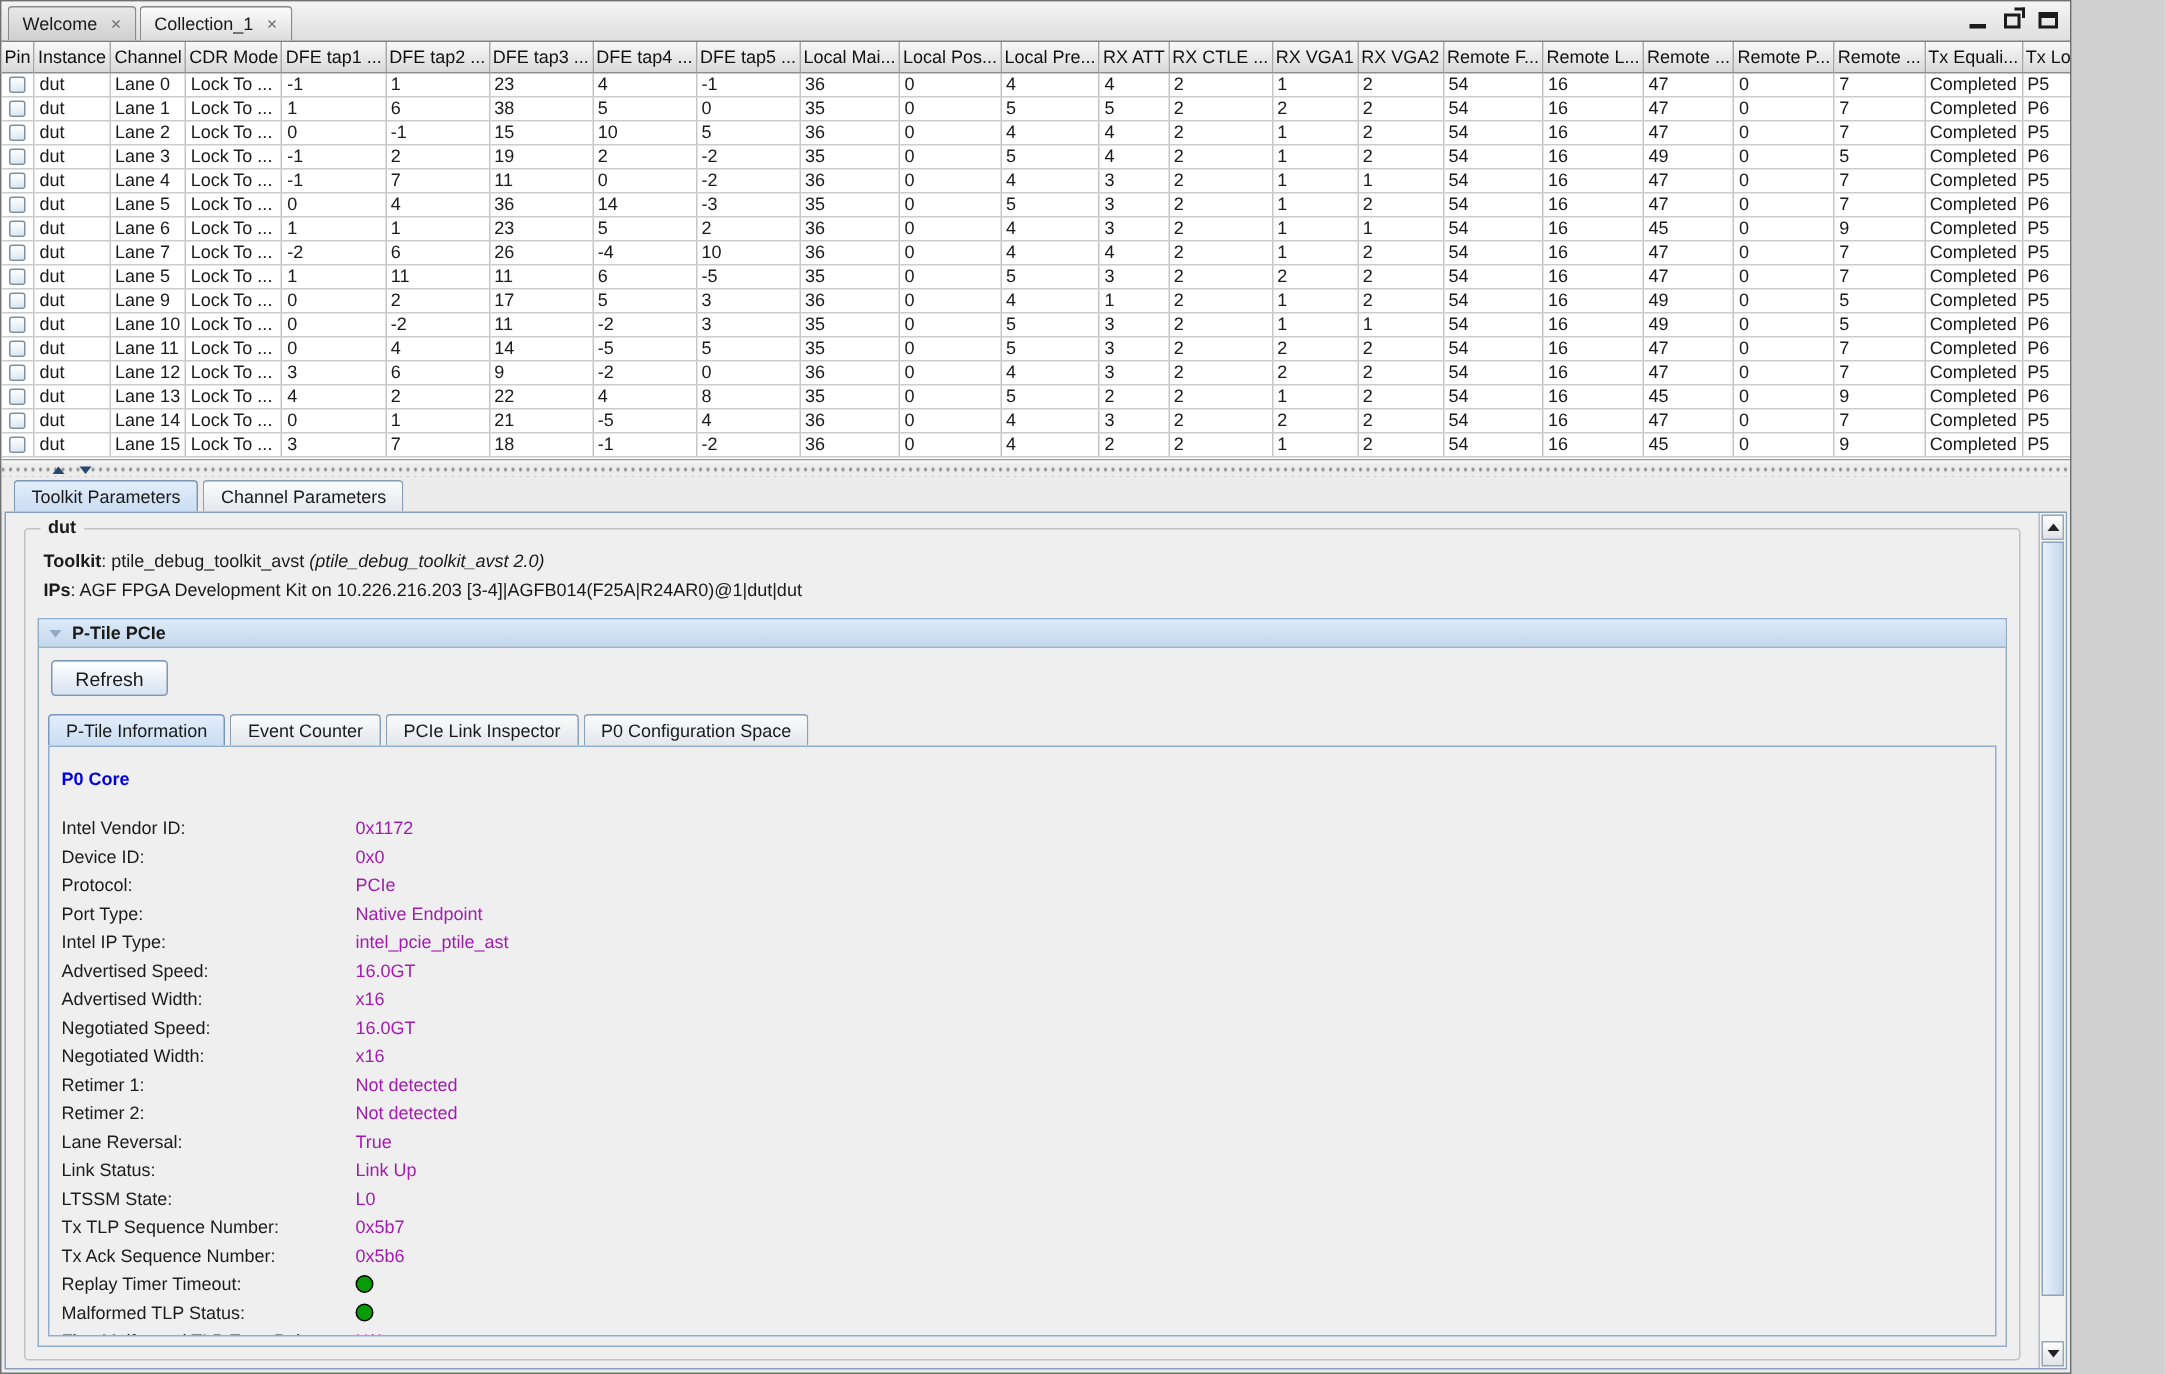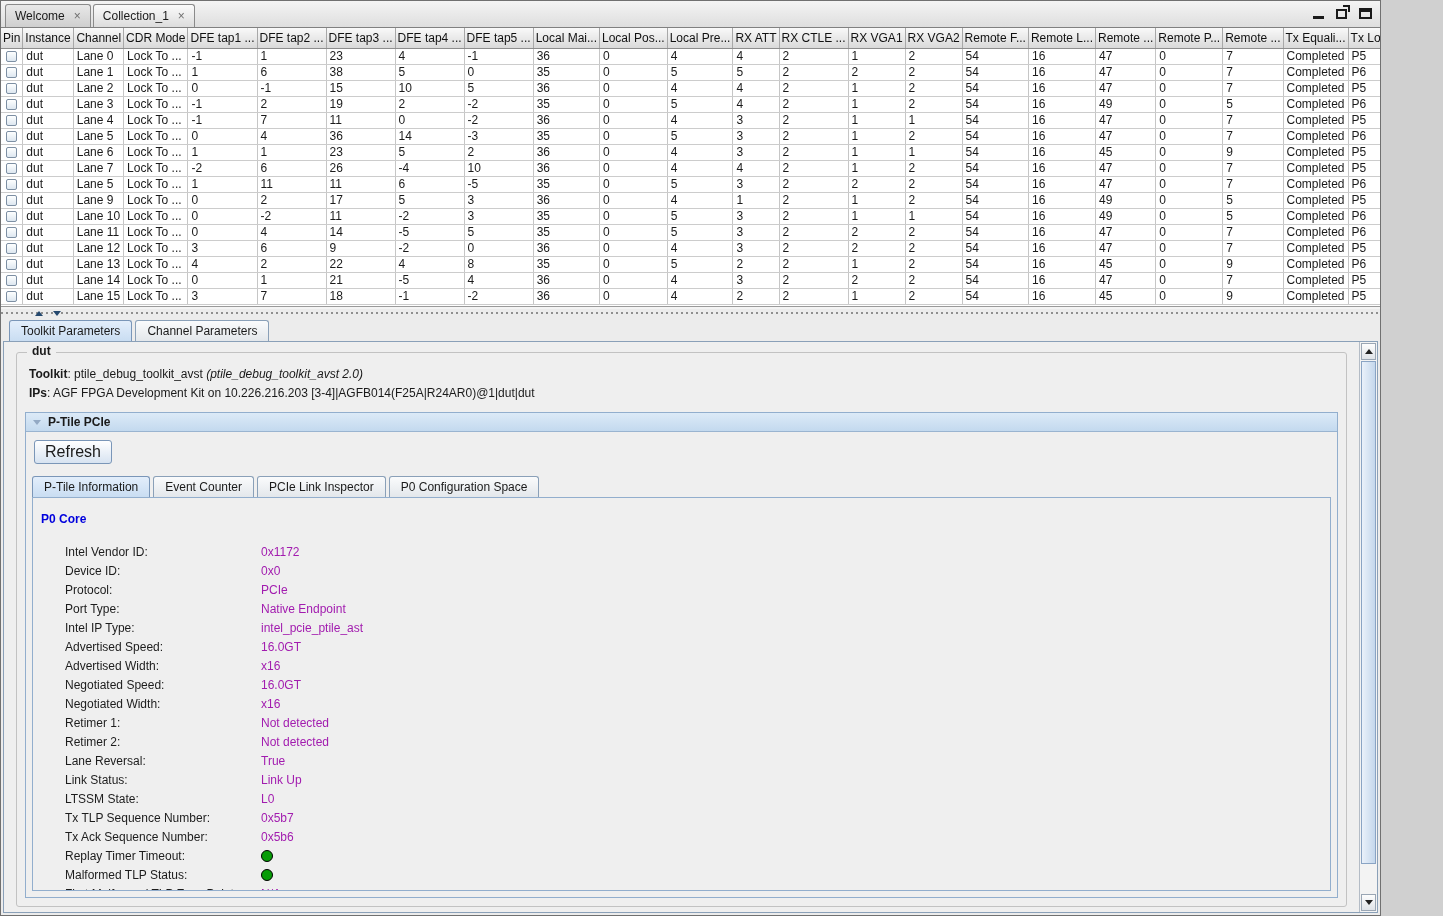--- a/index.html
+++ b/index.html
@@ -67,26 +67,26 @@
 
   .ptile-section { margin-top:9px; flex:1 1 auto; display:flex; flex-direction:column;
                    border:1px solid #92aecd; min-height:0; background:#efefef; }
   .section-header { flex:0 0 19px; background:linear-gradient(#dceaf7,#c3d9ee);
                     border-bottom:1px solid #9ab4d0; display:flex; align-items:center;
                     gap:7px; padding-left:7px; font-weight:bold; }
   .expander { width:0; height:0; border-left:4px solid transparent; border-right:4px solid transparent;
               border-top:5px solid #93a9c4; }
   .refresh-btn { margin:8px 0 2px 8px; width:78px; height:25px; border:1px solid #7a96b8;
                  border-radius:3px; background:linear-gradient(#ffffff,#d7e3f1);
-                 font-family:"Liberation Sans",sans-serif; font-size:16px; color:#1a1a1a; }
+                 font-family:"Liberation Sans",sans-serif; font-size:13px; color:#1a1a1a; }
   .itabbar { display:flex; align-items:flex-end; margin:10px 0 0 6px; }
   .tabcontent { flex:1 1 auto; border:1px solid #92aecd; background:#efefef;
                 margin:0 6px 6px 6px; padding:12px 0 0 8px; min-height:0; overflow:hidden; }
   .p0title { color:#0000dd; font-weight:bold; margin:2px 0 16px 0; }
-  .field-row { display:flex; align-items:center; height:19px;margin-left:24px; }
+  .field-row { display:flex; align-items:center; height:19px; }
   .field-label { flex:0 0 196px; color:#1c1c1c; white-space:nowrap; }
   .field-value { color:#a21caf; white-space:nowrap; }
   .led { width:12px; height:12px; border-radius:50%; border:1px solid #000; display:inline-block; }
 
   
   .vscroll { position:absolute; top:0; right:0; bottom:0; width:18px; background:#f3f3f3;
              border-left:1px solid #b4bcc6; }
   .sbtn { position:absolute; left:1px; right:1px; height:17px; background:linear-gradient(#fdfdfd,#dfe3e8);
           border:1px solid #9aa6b4; display:flex; align-items:center; justify-content:center; }
   .sbtn.up { top:1px; } .sbtn.down { bottom:1px; }

